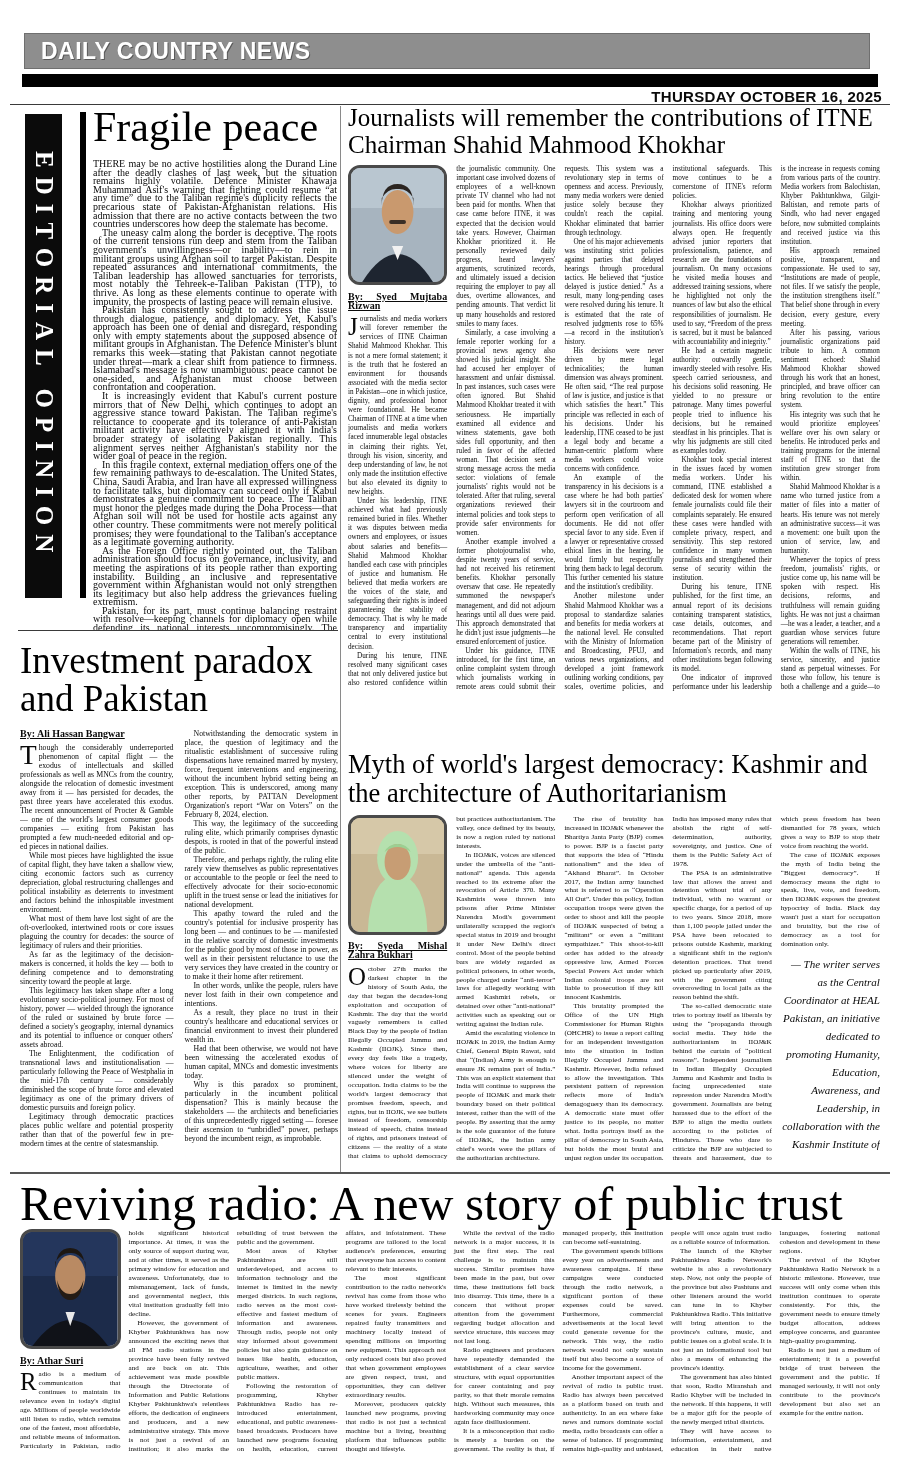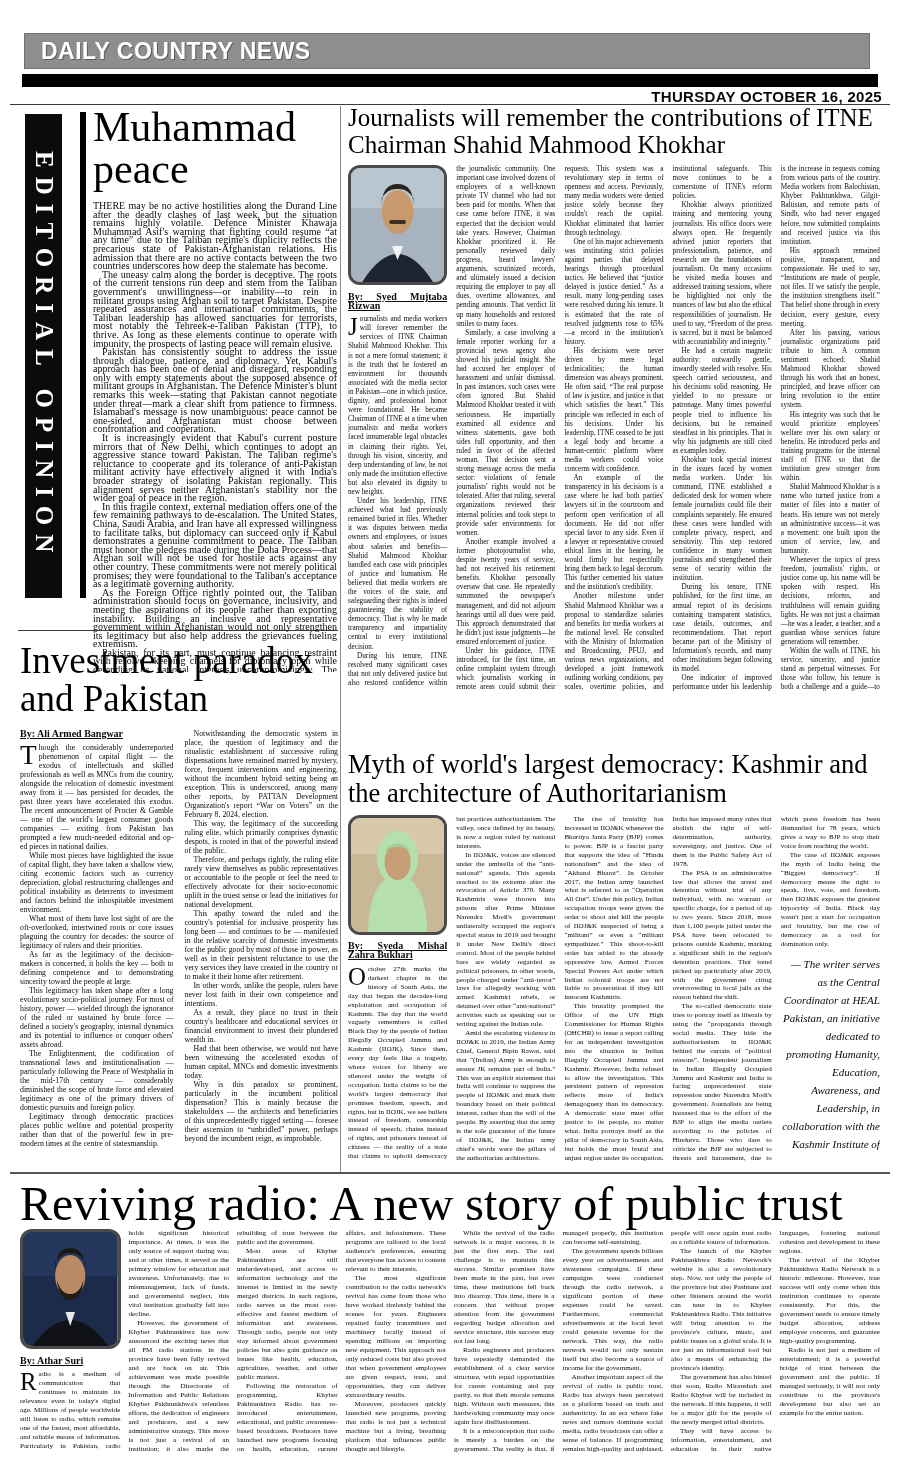--- a/index.html
+++ b/index.html
@@ -62,21 +62,21 @@
   <div class="black-bar"></div>
   <div class="dateline">THURSDAY OCTOBER 16, 2025</div>
   <div class="rule rule-top"></div>
 
   <aside class="strip">
     <span>EDITORIAL OPINION</span>
   </aside>
   <div class="fp-bar"></div>
 
   <section class="fragile">
-    <h1>Muhammad peace</h1>
+    <h1>Fragile peace</h1>
     <div class="body fp-body">
       <div class="flow">
           <p>THERE may be no active hostilities along the Durand Line after the deadly clashes of last week, but the situation remains highly volatile. Defence Minister Khawaja Muhammad Asif's warning that fighting could resume “at any time” due to the Taliban regime's duplicity reflects the precarious state of Pakistan-Afghanistan relations. His admission that there are no active contacts between the two countries underscores how deep the stalemate has become.</p>
           <p>The uneasy calm along the border is deceptive. The roots of the current tensions run deep and stem from the Taliban government's unwillingness—or inability—to rein in militant groups using Afghan soil to target Pakistan. Despite repeated assurances and international commitments, the Taliban leadership has allowed sanctuaries for terrorists, most notably the Tehreek-e-Taliban Pakistan (TTP), to thrive. As long as these elements continue to operate with impunity, the prospects of lasting peace will remain elusive.</p>
           <p>Pakistan has consistently sought to address the issue through dialogue, patience, and diplomacy. Yet, Kabul's approach has been one of denial and disregard, responding only with empty statements about the supposed absence of militant groups in Afghanistan. The Defence Minister's blunt remarks this week—stating that Pakistan cannot negotiate under threat—mark a clear shift from patience to firmness. Islamabad's message is now unambiguous: peace cannot be one-sided, and Afghanistan must choose between confrontation and cooperation.</p>
           <p>It is increasingly evident that Kabul's current posture mirrors that of New Delhi, which continues to adopt an aggressive stance toward Pakistan. The Taliban regime's reluctance to cooperate and its tolerance of anti-Pakistan militant activity have effectively aligned it with India's broader strategy of isolating Pakistan regionally. This alignment serves neither Afghanistan's stability nor the wider goal of peace in the region.</p>
           <p>In this fragile context, external mediation offers one of the few remaining pathways to de-escalation. The United States, China, Saudi Arabia, and Iran have all expressed willingness to facilitate talks, but diplomacy can succeed only if Kabul demonstrates a genuine commitment to peace. The Taliban must honor the pledges made during the Doha Process—that Afghan soil will not be used for hostile acts against any other country. These commitments were not merely political promises; they were foundational to the Taliban's acceptance as a legitimate governing authority.</p>
           <p>As the Foreign Office rightly pointed out, the Taliban administration should focus on governance, inclusivity, and meeting the aspirations of its people rather than exporting instability. Building an inclusive and representative government within Afghanistan would not only strengthen its legitimacy but also help address the grievances fueling extremism.</p>
           <p>Pakistan, for its part, must continue balancing restraint with resolve—keeping channels for diplomacy open while defending its national interests uncompromisingly. The current lull is a narrow window of opportunity to avoid a deeper conflict. But unless the Taliban leadership reconsiders its policy of harboring militants, the region will continue to teeter on the edge of renewed violence.</p>
           <p>For now, peace along the Durand Line remains fragile—sustained not by trust or understanding, but by the uneasy stillness before the next confrontation.</p>
@@ -128,21 +128,21 @@
         </div>
     </div>
   </section>
 
   <div class="hrule-left"></div>
 
   <section class="investment">
     <h1>Investment paradox and Pakistan</h1>
     <div class="body inv-body dc">
       <div class="author-block">
-        <div class="byline">By: Ali Armed Bangwar</div>
+        <div class="byline">By: Ali Hassan Bangwar</div>
       </div>
       <div class="flow">
           <p>Though the considerably underreported phenomenon of capital flight — the exodus of intellectuals and skilled professionals as well as MNCs from the country, alongside the relocation of domestic investment away from it — has persisted for decades, the past three years have accelerated this exodus. The recent announcement of Procter &amp; Gamble — one of the world's largest consumer goods companies — exiting from Pakistan has prompted a few much-needed editorial and op-ed pieces in national dailies.</p>
           <p>While most pieces have highlighted the issue of capital flight, they have taken a shallow view, citing economic factors such as currency depreciation, global restructuring challenges and political instability as deterrents to investment and factors behind the inhospitable investment environment.</p>
           <p>What most of them have lost sight of are the oft-overlooked, intertwined roots or core issues plaguing the country for decades: the source of legitimacy of rulers and their priorities.</p>
           <p>As far as the legitimacy of the decision-makers is concerned, it holds the key — both to defining competence and to demonstrating sincerity toward the people at large.</p>
           <p>This legitimacy has taken shape after a long evolutionary socio-political journey. For most of history, power — wielded through the ignorance of the ruled or sustained by brute force — defined a society's geography, internal dynamics and its potential to influence or conquer others' assets abroad.</p>
           <p>The Enlightenment, the codification of transnational laws and institutionalisation — particularly following the Peace of Westphalia in the mid-17th century — considerably diminished the scope of brute force and elevated legitimacy as one of the primary drivers of domestic pursuits and foreign policy.</p>
           <p>Legitimacy through democratic practices places public welfare and potential prosperity rather than that of the powerful few in pre-modern times at the centre of statesmanship.</p>
           <p>Notwithstanding the democratic system in place, the question of legitimacy and the ritualistic establishment of successive ruling dispensations have remained marred by mystery, force, frequent interventions and engineering, without the incumbent hybrid setting being an exception. This is underscored, among many other reports, by PATTAN Development Organization's report “War on Voters” on the February 8, 2024, election.</p>

